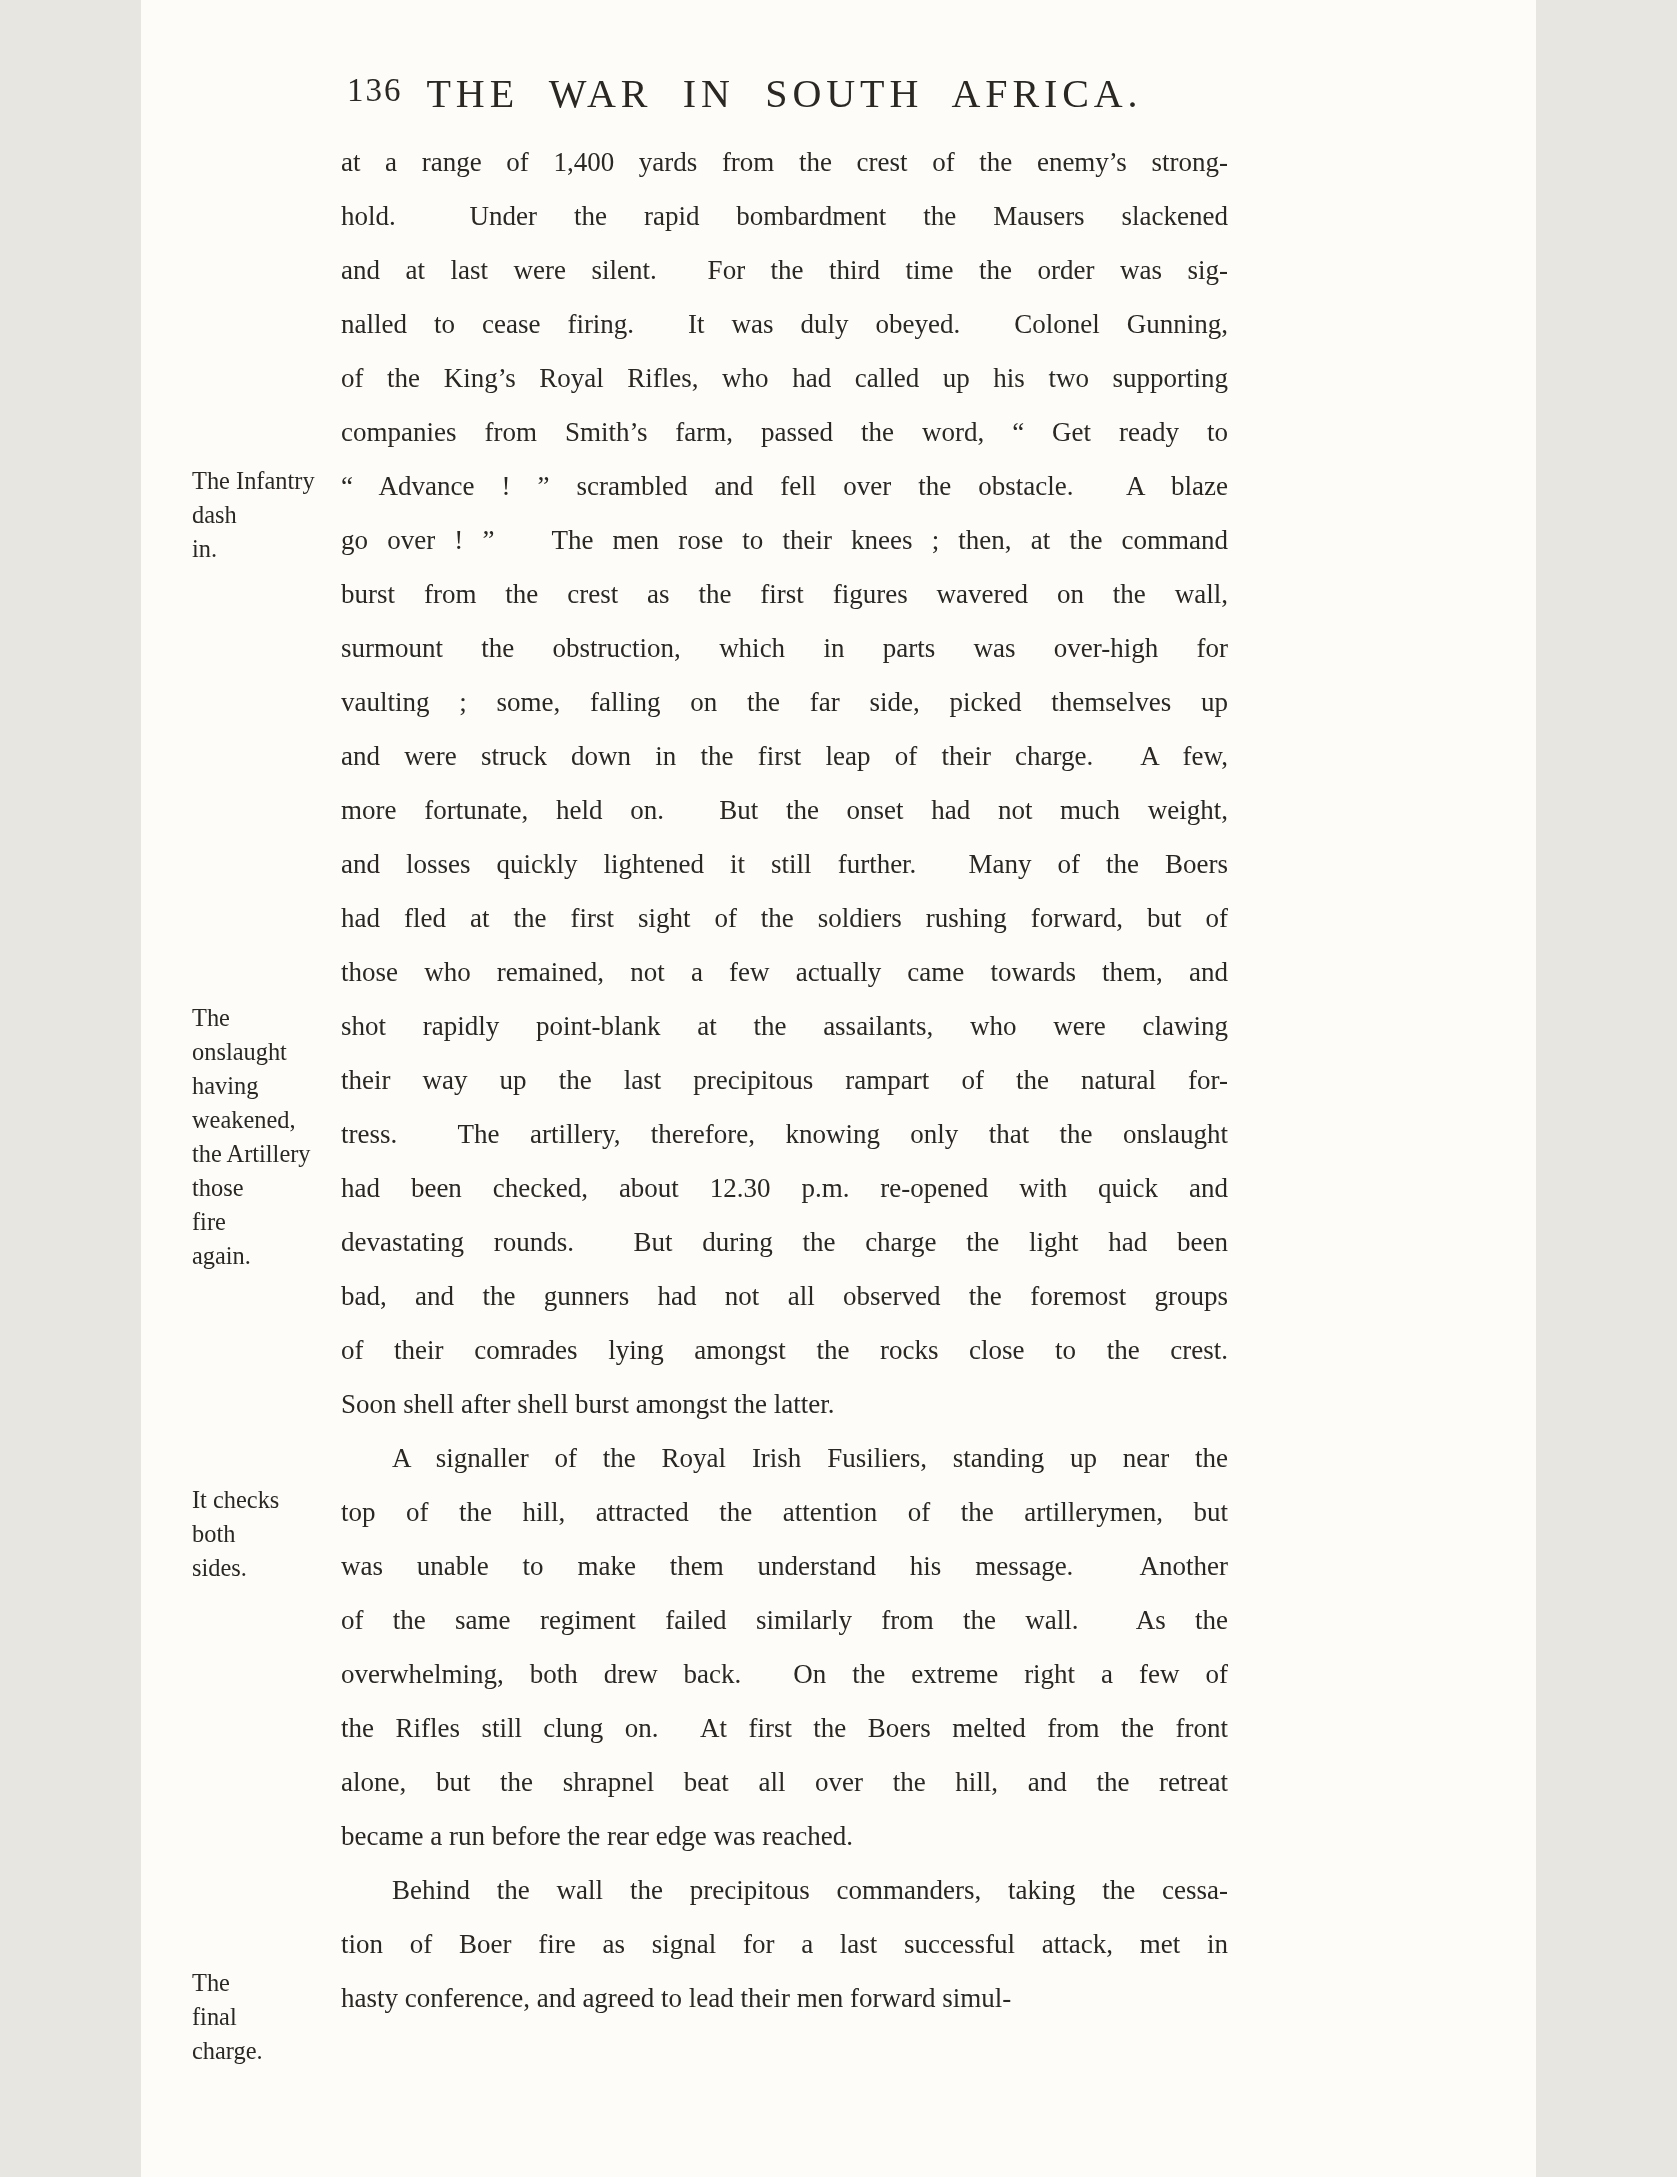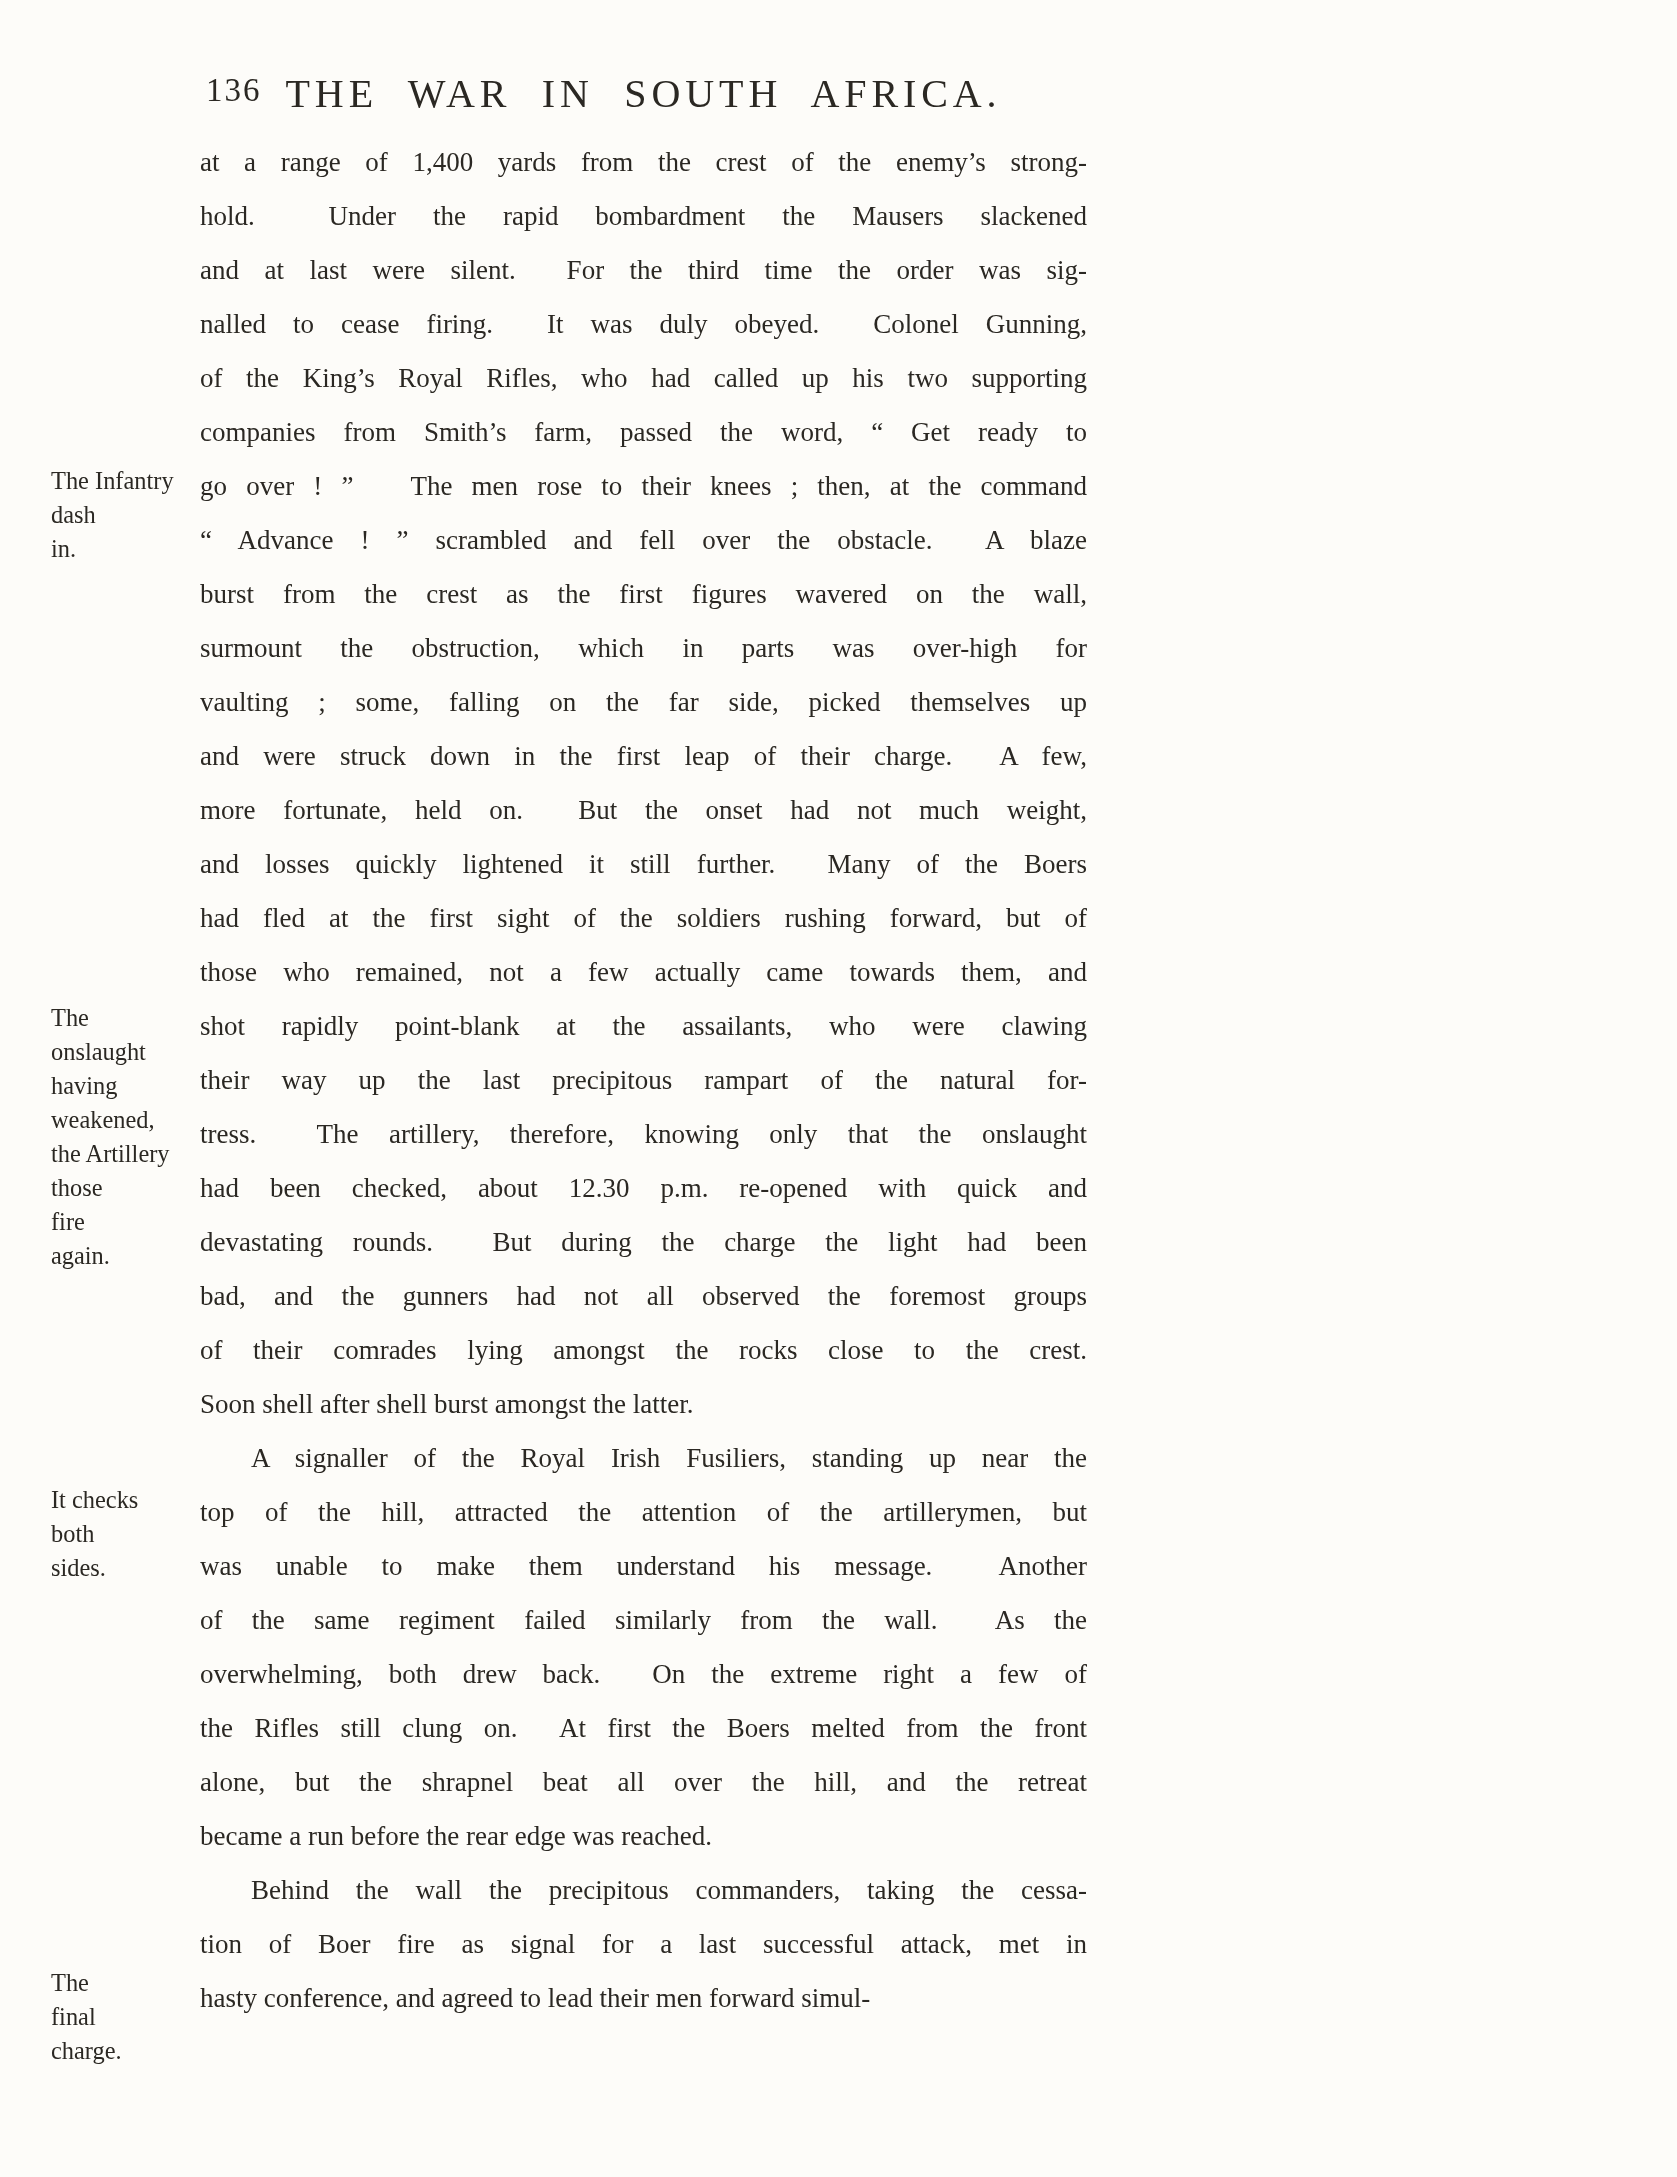--- a/index.html
+++ b/index.html
@@ -2,21 +2,21 @@
 <html><head>
 <meta charset="utf-8">
 <style>
   html, body {
     margin: 0;
     padding: 0;
     background: #e8e6e1;
   }
   .page {
     position: relative;
-    width: 1677px;
+    width: 1395px;
     height: 2178px;
     margin: 0 auto;
     background: #fdfcf9;
     font-family: "Liberation Serif", serif;
     color: #2b2823;
     overflow: hidden;
   }
   .header {
     position: absolute;
     top: 70px;
@@ -94,22 +94,22 @@
   </div>
 
   <div class="body-text" id="bodyText">
       <div class="paragraph">
         <div class="bline">at a range of 1,400 yards from the crest of the enemy’s strong-</div>
         <div class="bline">hold.  Under the rapid bombardment the Mausers slackened</div>
         <div class="bline">and at last were silent.  For the third time the order was sig-</div>
         <div class="bline">nalled to cease firing.  It was duly obeyed.  Colonel Gunning,</div>
         <div class="bline">of the King’s Royal Rifles, who had called up his two supporting</div>
         <div class="bline">companies from Smith’s farm, passed the word, “ Get ready to</div>
+        <div class="bline">“ Advance ! ” scrambled and fell over the obstacle.  A blaze</div>
         <div class="bline">go over ! ”   The men rose to their knees ; then, at the command</div>
-        <div class="bline">“ Advance ! ” scrambled and fell over the obstacle.  A blaze</div>
         <div class="bline">burst from the crest as the first figures wavered on the wall,</div>
         <div class="bline">surmount the obstruction, which in parts was over-high for</div>
         <div class="bline">vaulting ; some, falling on the far side, picked themselves up</div>
         <div class="bline">and were struck down in the first leap of their charge.  A few,</div>
         <div class="bline">more fortunate, held on.  But the onset had not much weight,</div>
         <div class="bline">and losses quickly lightened it still further.  Many of the Boers</div>
         <div class="bline">had fled at the first sight of the soldiers rushing forward, but of</div>
         <div class="bline">those who remained, not a few actually came towards them, and</div>
         <div class="bline">shot rapidly point-blank at the assailants, who were clawing</div>
         <div class="bline">their way up the last precipitous rampart of the natural for-</div>

